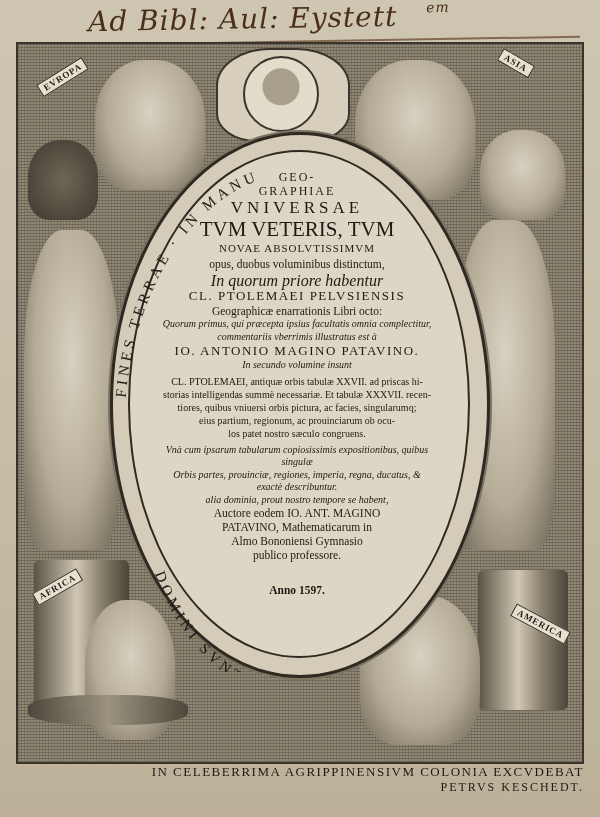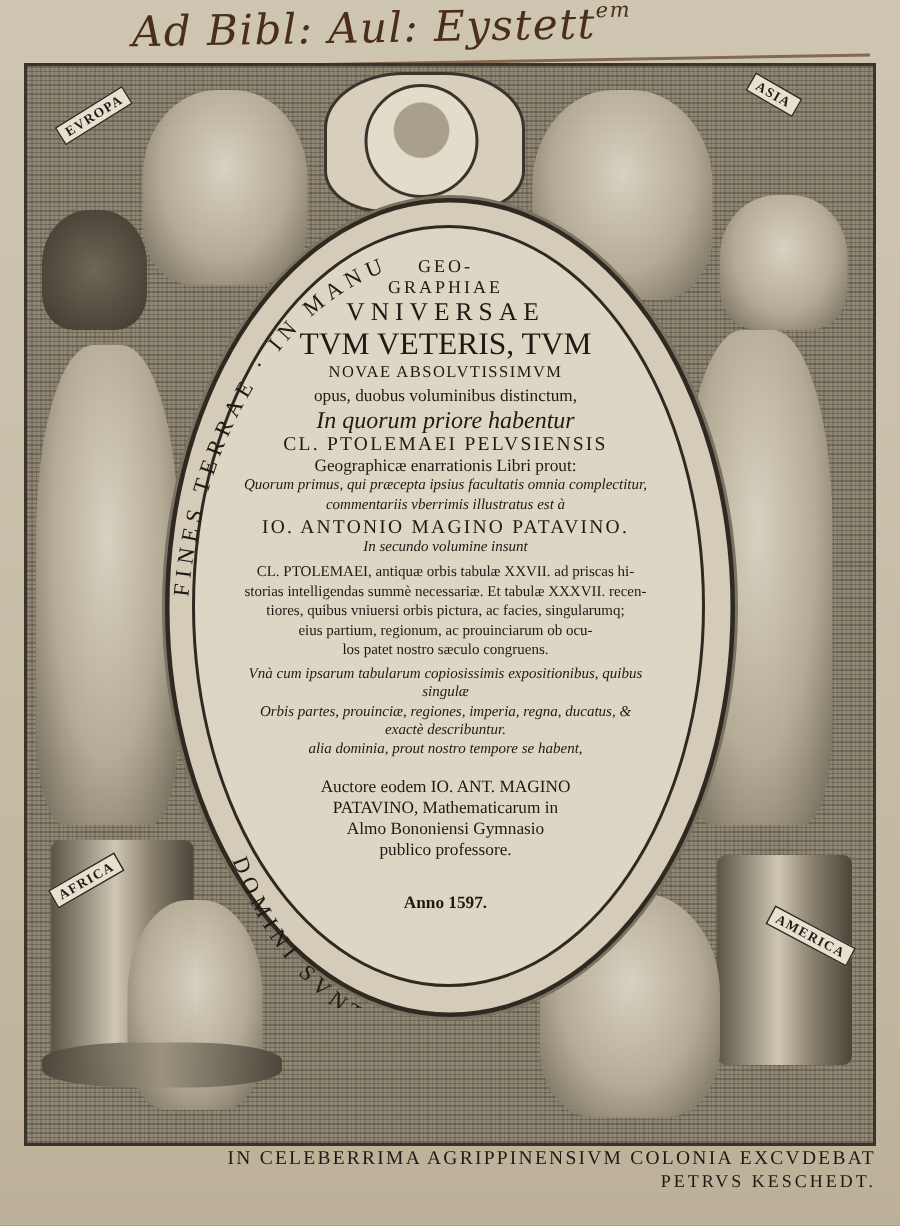--- a/index.html
+++ b/index.html
@@ -1,19 +1,19 @@
 <!DOCTYPE html>
 <html><head>
 <meta charset="utf-8">
 <style>
   html,body{margin:0;padding:0;}
   body{width:600px;height:817px;background:#bfb5a0;overflow:hidden;position:relative;font-family:"Liberation Serif","DejaVu Serif",serif;}
   .paper{position:absolute;left:0;top:0;width:600px;height:817px;background:linear-gradient(180deg,#cfc6b2 0%,#c6bca6 60%,#bcb198 100%);}
   .hand{position:absolute;left:88px;top:2px;font-family:"DejaVu Serif",serif;font-style:italic;font-size:28px;color:#4a2e1a;letter-spacing:1px;transform:rotate(-1deg);}
-  .hand sup{font-size:14px;vertical-align:top;}
+  .hand sup{font-size:14px;vertical-align:top;margin-left:29px;}
   .hand-rule{position:absolute;left:80px;top:40px;width:500px;height:2px;background:#6a4a30;transform:rotate(-1deg);opacity:.75;}
   .plate{position:absolute;left:16px;top:42px;width:568px;height:722px;border:2px solid #3a352c;box-sizing:border-box;
     background:
       repeating-linear-gradient(0deg,rgba(40,35,28,.28) 0 1px,transparent 1px 3px),
       repeating-linear-gradient(90deg,rgba(40,35,28,.18) 0 1px,transparent 1px 3px),
       #8f8774;}
   .figure{position:absolute;background:radial-gradient(ellipse at 50% 40%,#ddd6c5 0%,#b7ae99 55%,#6b6454 100%);border-radius:45% 45% 30% 30%;opacity:.95;}
   .pedestal{position:absolute;background:linear-gradient(90deg,#5a5446,#cfc7b3 45%,#8a826e 70%,#4a453a);border-radius:6px;}
   .cartouche{position:absolute;left:216px;top:48px;width:130px;height:90px;background:#d7cfbc;border:2px solid #3a352c;border-radius:40% 40% 30% 30%;}
   .globe-medal{position:absolute;left:243px;top:56px;width:72px;height:72px;border-radius:50%;border:2px solid #3a352c;background:radial-gradient(circle at 50% 40%,#a8a08c 0 18px,#e2dccb 19px);}
@@ -84,35 +84,35 @@
 
 <div class="title-block">
   <div class="t-sm">GEO-</div>
   <div class="t-sm">GRAPHIAE</div>
   <div class="t-md">VNIVERSAE</div>
   <div class="t-lg">TVM VETERIS, TVM</div>
   <div class="t-md2">NOVAE ABSOLVTISSIMVM</div>
   <div class="t-body">opus, duobus voluminibus distinctum,</div>
   <div class="t-it" style="margin-top:3px">In quorum priore habentur</div>
   <div class="t-caps">CL. PTOLEMAEI PELVSIENSIS</div>
-  <div class="t-body">Geographicæ enarrationis Libri prout:</div>
+  <div class="t-body">Geographicæ enarrationis Libri octo:</div>
   <div class="t-it2">Quorum primus, qui præcepta ipsius facultatis omnia complectitur,</div>
   <div class="t-it2">commentariis vberrimis illustratus est à</div>
   <div class="t-caps">IO. ANTONIO MAGINO PATAVINO.</div>
   <div class="t-it2">In secundo volumine insunt</div>
   <div class="t-body2" style="margin-top:3px">CL. PTOLEMAEI, antiquæ orbis tabulæ XXVII. ad priscas hi-</div>
   <div class="t-body2">storias intelligendas summè necessariæ. Et tabulæ XXXVII. recen-</div>
   <div class="t-body2">tiores, quibus vniuersi orbis pictura, ac facies, singularumq;</div>
   <div class="t-body2">eius partium, regionum, ac prouinciarum ob ocu-</div>
   <div class="t-body2">los patet nostro sæculo congruens.</div>
   <div class="t-it2" style="margin-top:4px">Vnà cum ipsarum tabularum copiosissimis expositionibus, quibus singulæ</div>
   <div class="t-it2">Orbis partes, prouinciæ, regiones, imperia, regna, ducatus, &amp;</div>
   <div class="t-it2">exactè describuntur.</div>
   <div class="t-it2">alia dominia, prout nostro tempore se habent,</div>
-  <div class="t-body" style="margin-top:12px">Auctore eodem IO. ANT. MAGINO</div>
+  <div class="t-body" style="margin-top:0">Auctore eodem IO. ANT. MAGINO</div>
   <div class="t-body">PATAVINO, Mathematicarum in</div>
   <div class="t-body">Almo Bononiensi Gymnasio</div>
   <div class="t-body">publico professore.</div>
   <div class="t-body" style="margin-top:21px;font-weight:bold">Anno 1597.</div>
 </div>
 
 <div class="footer">
   <div class="l1">IN CELEBERRIMA AGRIPPINENSIVM COLONIA EXCVDEBAT</div>
   <div class="l2">PETRVS KESCHEDT.</div>
 </div>

